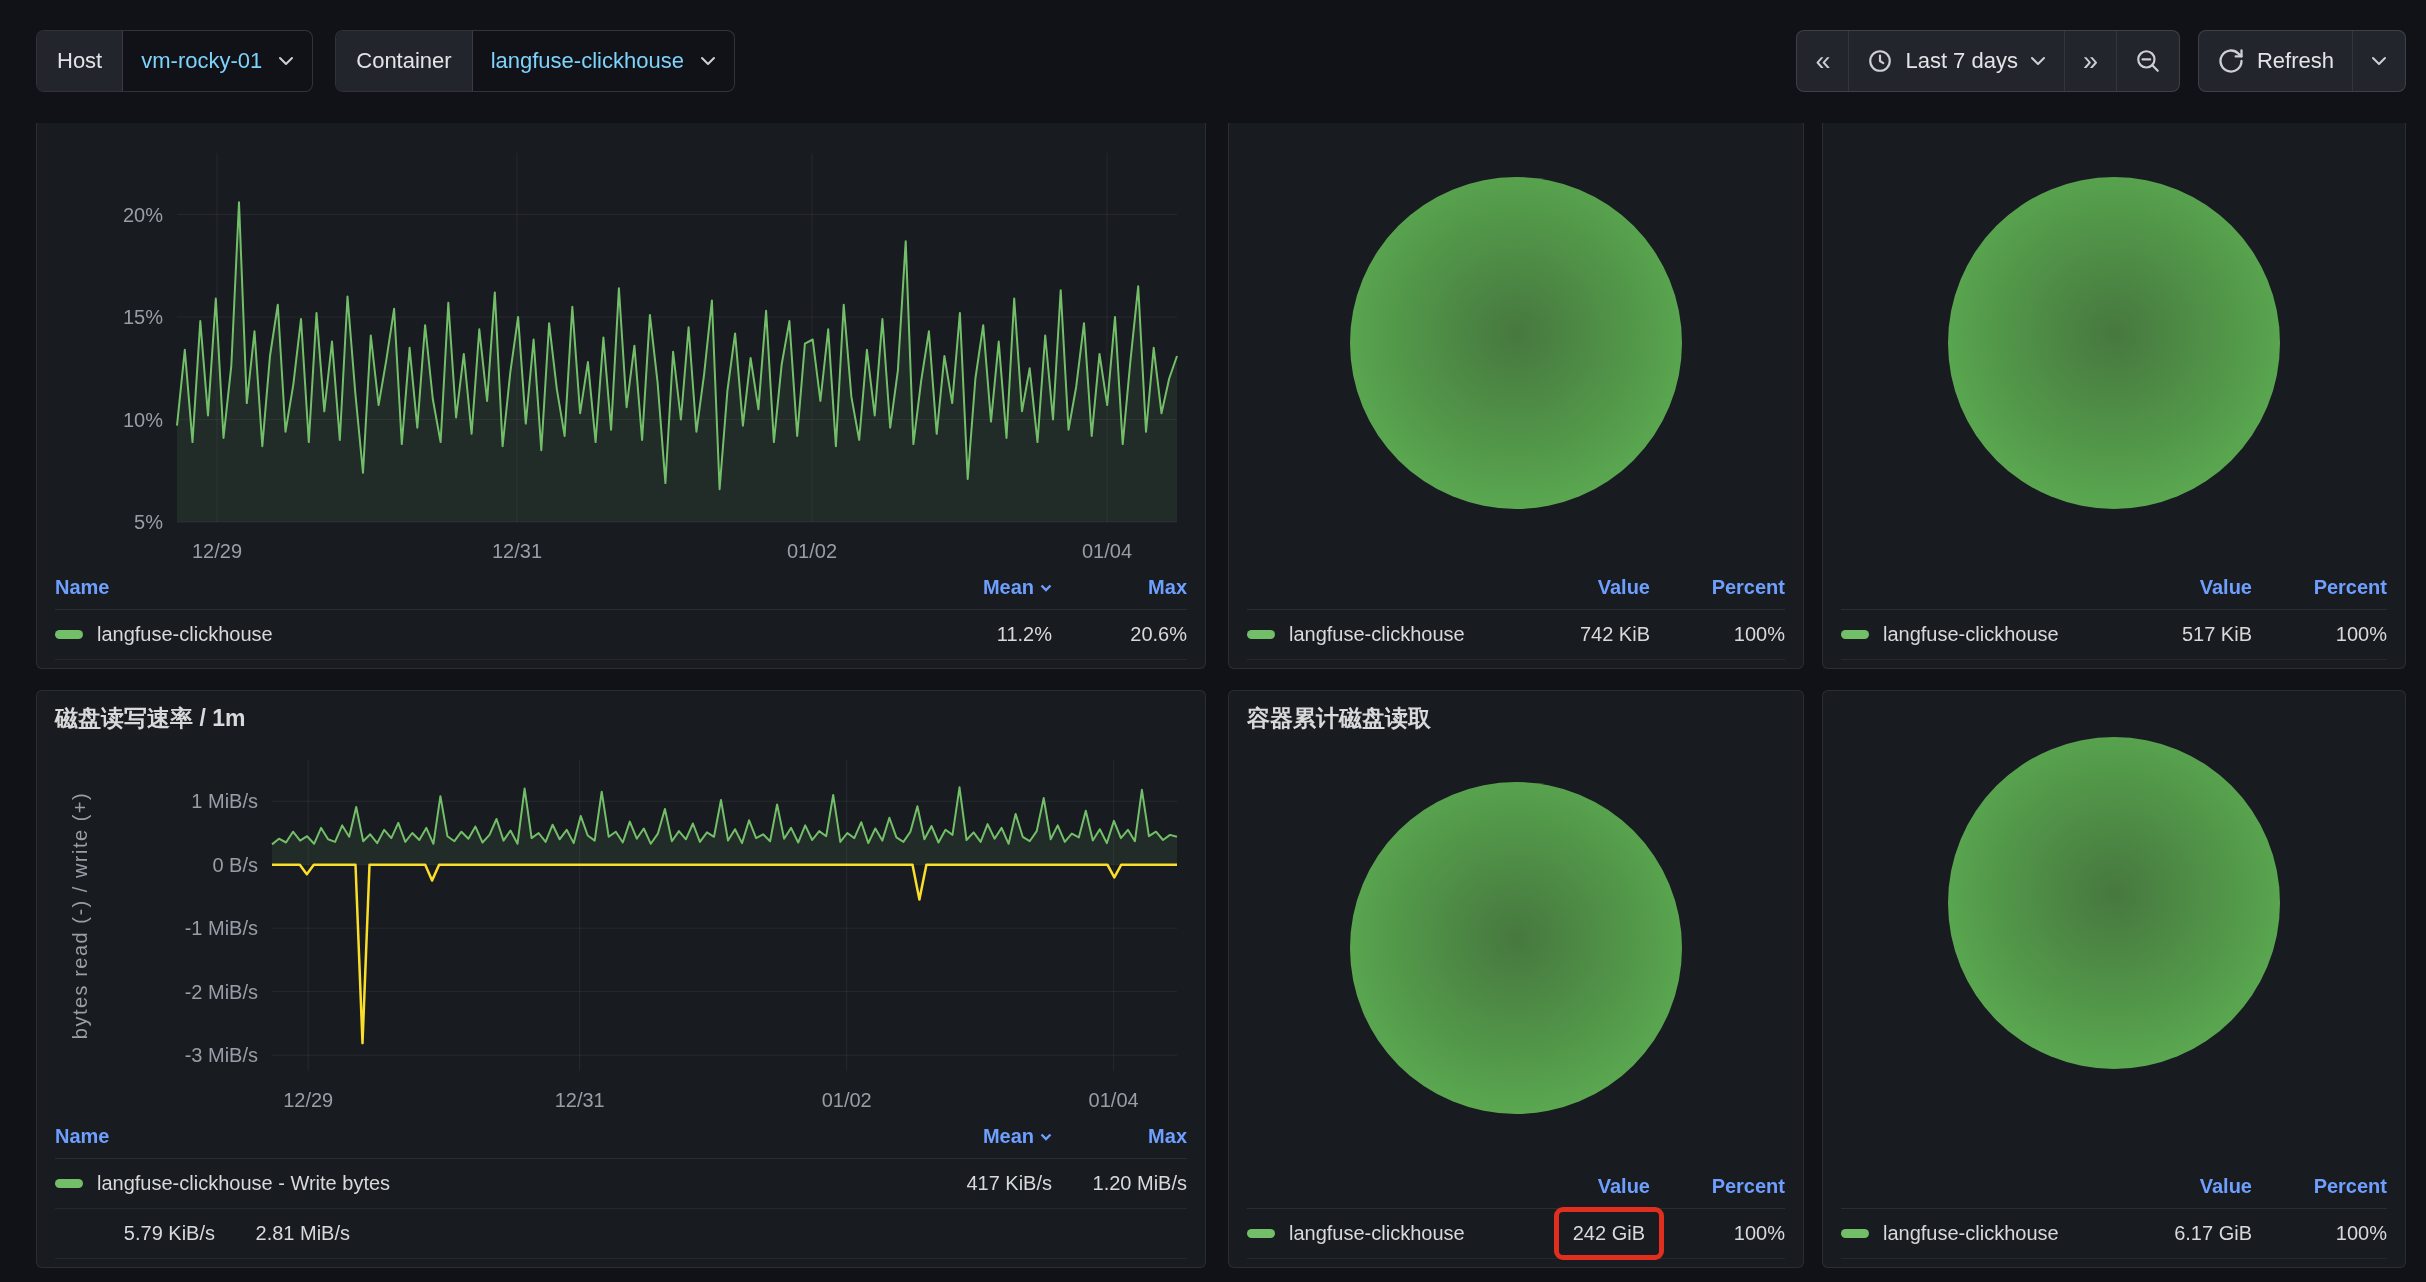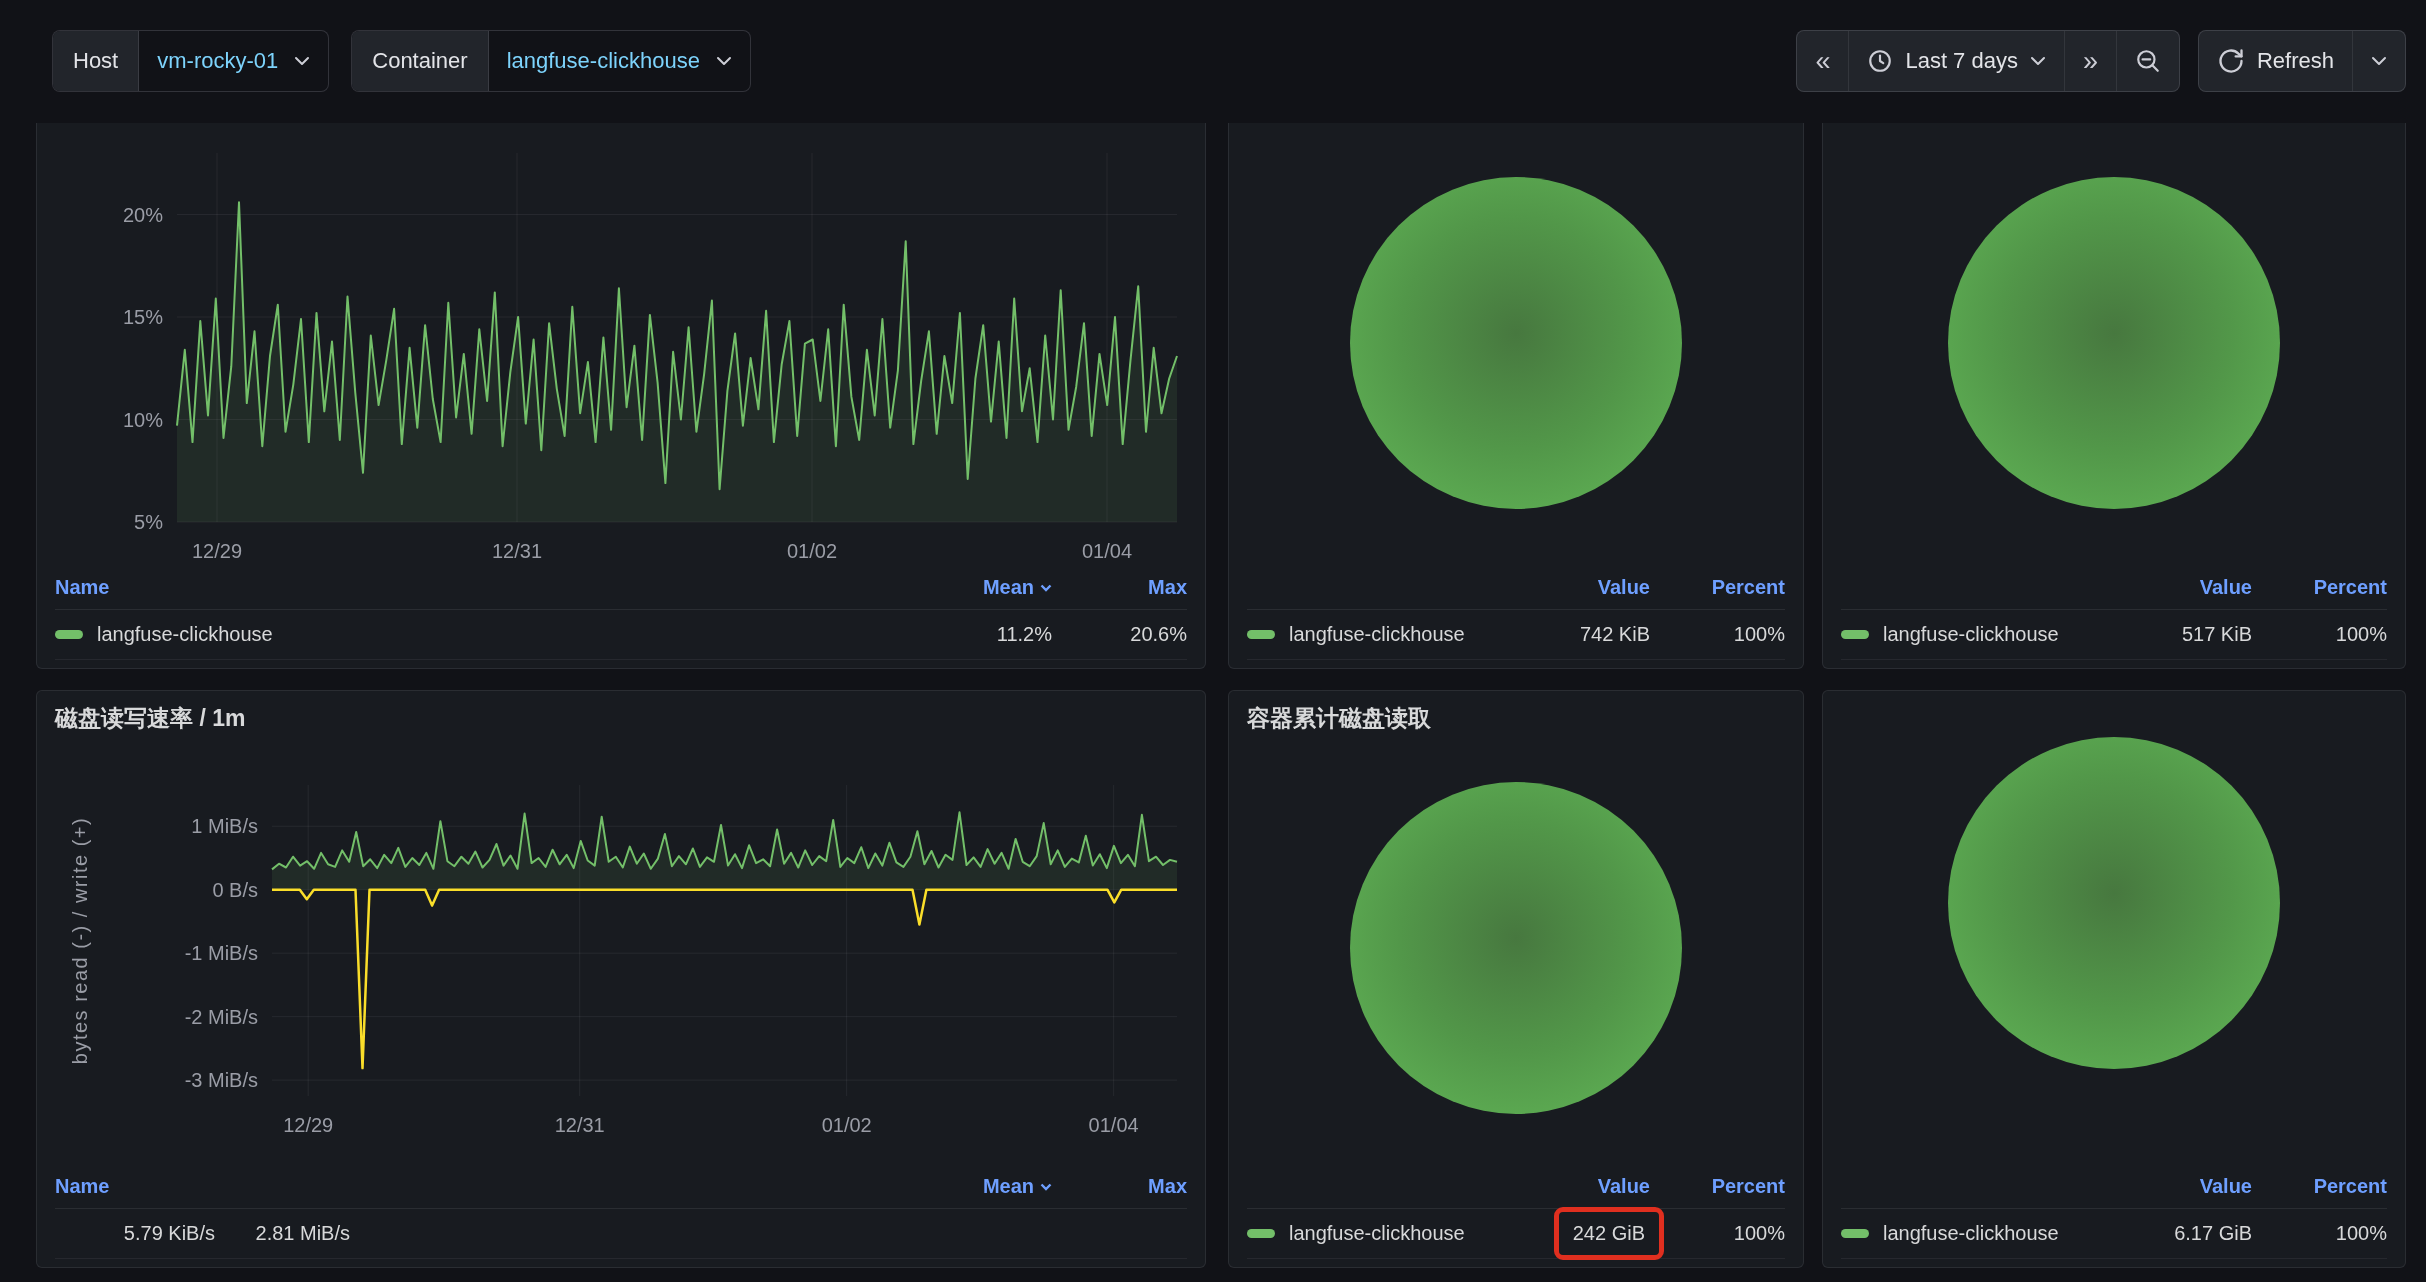--- a/index.html
+++ b/index.html
@@ -1,19 +1,19 @@
 <!DOCTYPE html>
 <html><head>
 <meta charset="utf-8">
 <style>
   * { margin:0; padding:0; box-sizing:border-box; }
   html,body { width:2426px; height:1282px; background:#111217; overflow:hidden;
               font-family:"Liberation Sans", sans-serif; color:#d8d9da; }
   
-  .toolbar { position:absolute; top:0; left:16px; right:0; height:123px; }
+  .toolbar { position:absolute; top:0; left:0; right:0; height:123px; }
   .tb-left { position:absolute; left:36px; top:30px; display:flex; gap:22px; }
   .tb-right { position:absolute; right:20px; top:30px; display:flex; gap:18px; }
   .picker { display:flex; align-items:stretch; height:62px; border:1px solid rgba(204,204,220,0.18);
             border-radius:8px; overflow:hidden; background:#111217; cursor:pointer; }
   .picker-label { background:#22252b; padding:0 20px; display:flex; align-items:center;
                   font-size:22px; color:#e3e4e8; border-right:1px solid rgba(204,204,220,0.14); }
   .picker-value { padding:0 18px; display:flex; align-items:center; gap:16px; font-size:22px; color:#7dd3fc; }
   .btn-group { display:flex; align-items:stretch; height:62px; border:1px solid rgba(204,204,220,0.16);
                border-radius:8px; overflow:hidden; background:#22252b; }
   .seg { display:flex; align-items:center; gap:12px; padding:0 18px; font-size:22px; color:#e3e4e8;
@@ -252,20 +252,28 @@
             <span>Mean</span>
             <svg class="caret" width="12" height="8" viewBox="0 0 12 8">
               <path d="M1.5 1.5L6 6l4.5-4.5"></path>
             </svg>
           </span>
         <span class="lcol p">
             <span>Max</span>
           </span>
       </div>
       <div class="lrow body">
+        <span class="lname">
+            <span class="swatch" style="background: rgb(115, 191, 105);"></span>
+            <span>langfuse-clickhouse - Write bytes</span>
+          </span>
+        <span class="lcol">417 KiB/s</span>
+        <span class="lcol p">1.20 MiB/s</span>
+      </div>
+      <div class="lrow body">
         <span class="lcol">5.79 KiB/s</span>
         <span class="lcol p">2.81 MiB/s</span>
       </div>
     </div>
   </div>
 
   <div class="panel" style="left:1192px; top:567px; width:576px; height:578px;">
     <div class="panel-title">容器累计磁盘读取</div>
     <div class="pie-wrap">
         <div class="pie" style="margin-top: 46px; background: radial-gradient(circle at 50% 47%, rgb(71, 120, 63) 0%, rgb(82, 151, 73) 48%, rgb(100, 186, 89) 100%);"></div>

